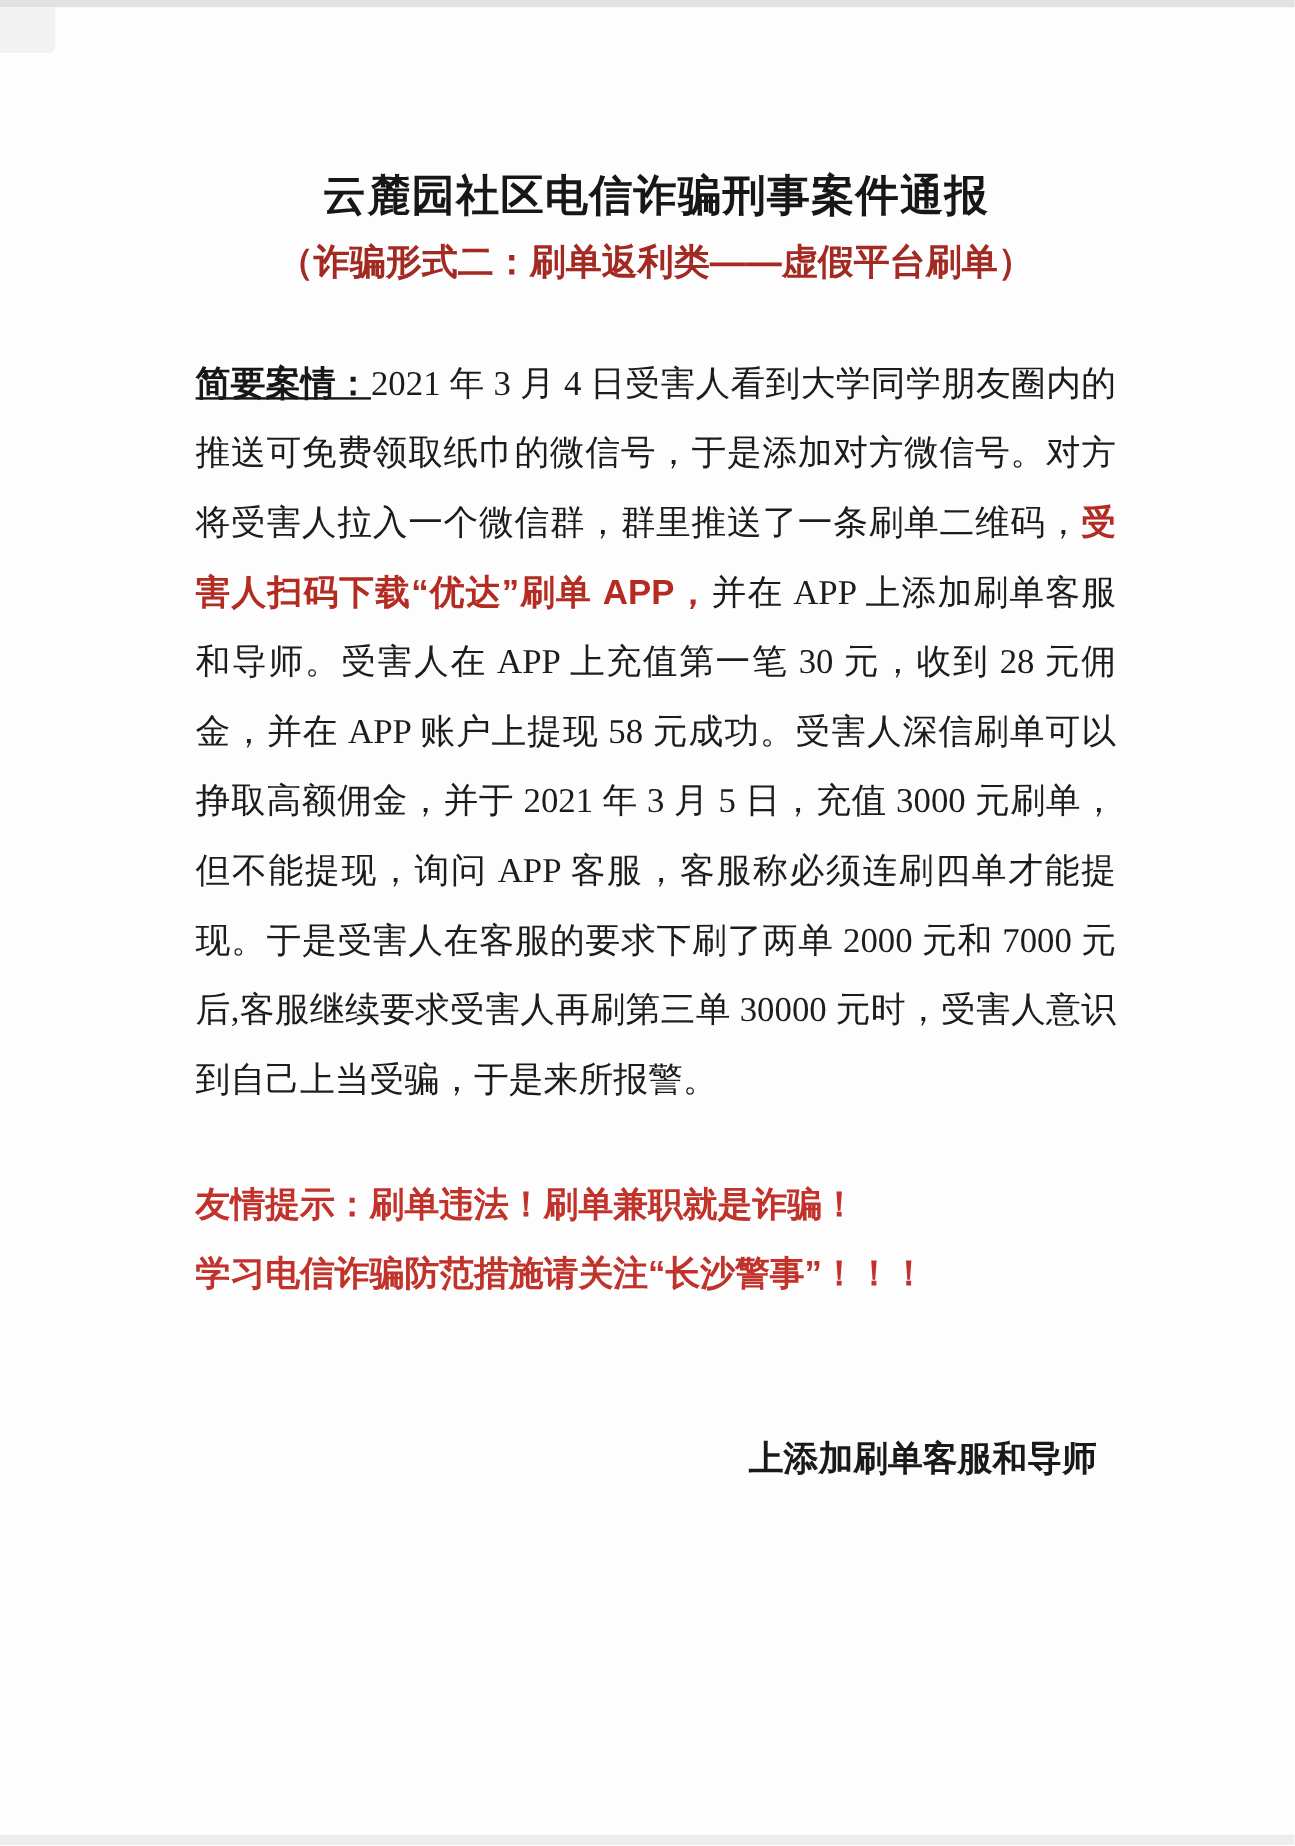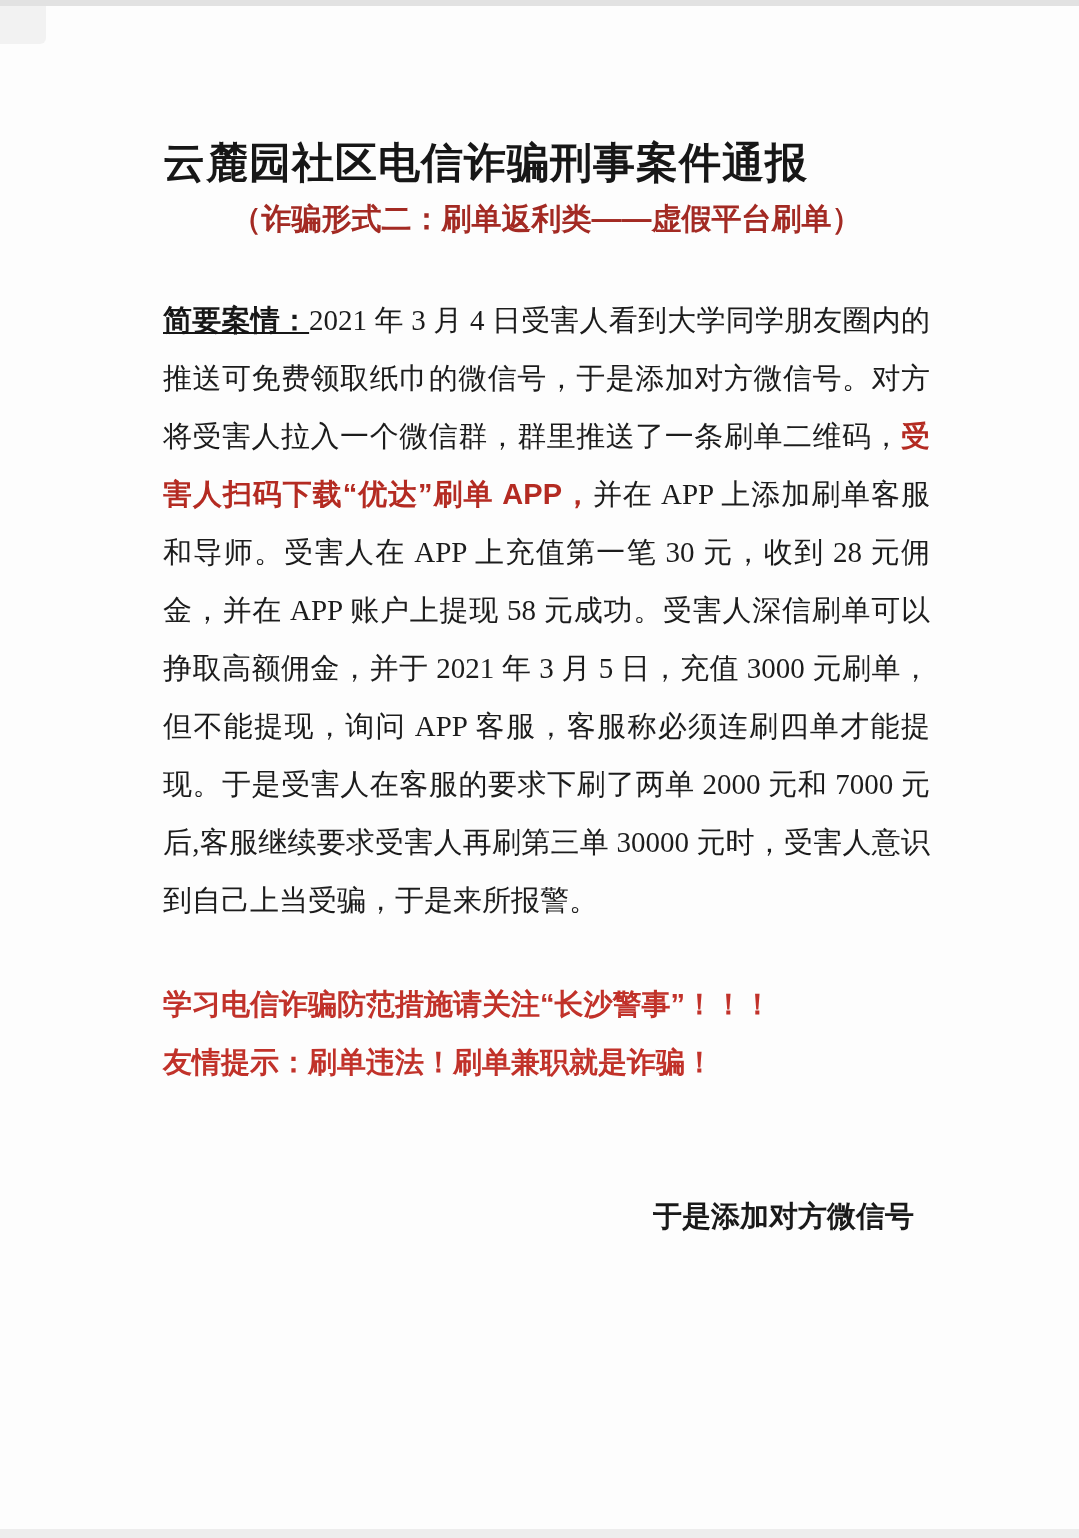--- a/index.html
+++ b/index.html
@@ -37,24 +37,24 @@
   .content {
     position: absolute;
     left: 163px;
     top: 0;
     width: 767px;
   }
   .doc-title {
     margin: 0;
     margin-top: 138px;
     font-family: "Liberation Sans", "DejaVu Sans", sans-serif;
-    font-size: 42px;
+    font-size: 36px;
     font-weight: 800;
     letter-spacing: 1px;
-    text-align: left;
+    text-align: center;
     color: #171717;
     line-height: 50px;
   }
   .doc-subtitle {
     margin: 0;
     margin-top: 12px;
     font-family: "Liberation Sans", "DejaVu Sans", sans-serif;
     font-size: 30px;
     font-weight: 800;
     text-align: center;
@@ -123,24 +123,24 @@
     <h1 class="doc-title">云麓园社区电信诈骗刑事案件通报</h1>
 
     <h2 class="doc-subtitle">（诈骗形式二：刷单返利类——虚假平台刷单）</h2>
 
     <div class="body-text">
 
       <p><span class="lbl-bold">简要案情：</span><span>2021 年 3 月 4 日受害人看到大学同学朋友圈内的推送可免费领取纸巾的微信号，于是添加对方微信号。对方将受害人拉入一个微信群，群里推送了一条刷单二维码，</span><span class="hl-red">受害人扫码下载“优达”刷单 APP，</span><span>并在 APP 上添加刷单客服和导师。受害人在 APP 上充值第一笔 30 元，收到 28 元佣金，并在 APP 账户上提现 58 元成功。受害人深信刷单可以挣取高额佣金，并于 2021 年 3 月 5 日，充值 3000 元刷单，但不能提现，询问 APP 客服，客服称必须连刷四单才能提现。于是受害人在客服的要求下刷了两单 2000 元和 7000 元后,客服继续要求受害人再刷第三单 30000 元时，受害人意识到自己上当受骗，于是来所报警。</span></p>
     </div>
 
     <div class="warnings">
+      <p>友情提示：刷单违法！刷单兼职就是诈骗！</p>
       <p>学习电信诈骗防范措施请关注“长沙警事”！！！</p>
-      <p>友情提示：刷单违法！刷单兼职就是诈骗！</p>
     </div>
 
     <div class="signature-block">
-      <p class="unit">于是添加对方微信号</p>
+      <p class="unit">上添加刷单客服和导师</p>
     </div>
 
   </div>
 
   <div class="bottom-strip"></div>
 </div>
 
 </body></html>

